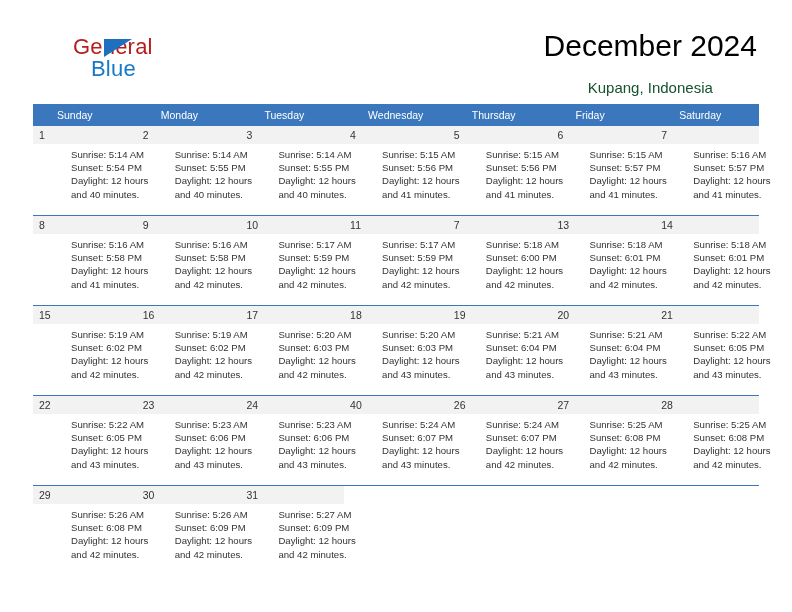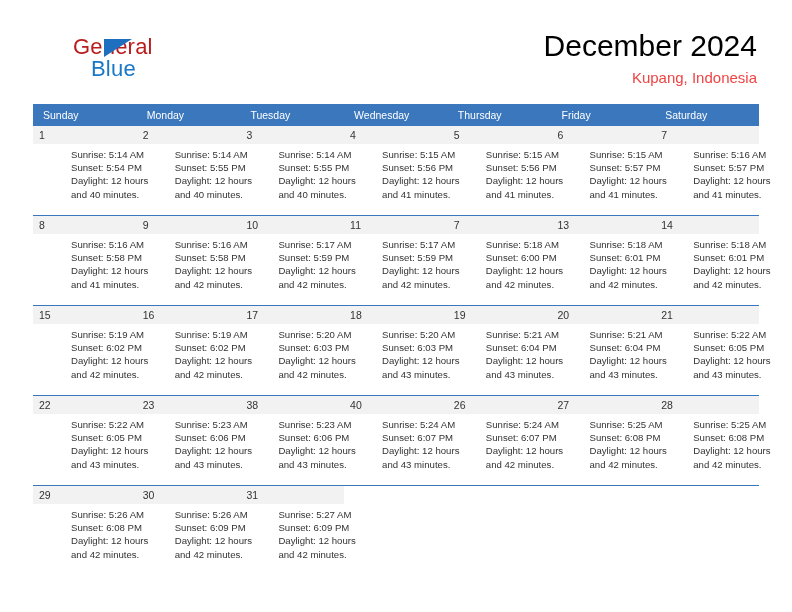--- a/index.html
+++ b/index.html
@@ -64,53 +64,53 @@
     font-size: 22px;
     letter-spacing: 0.2px;
     color: #1878c8;
     font-family: "Liberation Sans", sans-serif;
   }
 
   .title-block {
     position: absolute;
     right: 35px;
     top: 28px;
-    text-align: right;
+    text-align: center;
   }
   .cal-title {
     font-size: 30px;
     font-weight: normal;
     color: #000000;
     line-height: 36px;
     white-space: nowrap;
   }
   .cal-subtitle {
     font-size: 15px;
-    color: #ef4444;
+    color: #14532d;
     line-height: 20px;
-    margin-top: 4px;
+    margin-top: 14px;
     white-space: nowrap;
   }
 
   
   .calendar {
     position: absolute;
     left: 33px;
     top: 104px;
     width: 726px;
     border-collapse: collapse;
     table-layout: fixed;
   }
   .calendar th {
     background: #3b77bd;
     color: #ffffff;
     font-size: 10.5px;
     font-weight: normal;
     text-align: left;
-    padding: 5px 0 5px 10px;
+    padding: 5px 0 5px 24px;
     height: 11px;
     border: none;
   }
   .calendar td {
     vertical-align: top;
     padding: 0;
     border: none;
     width: 103.71px;
   }
 
@@ -437,21 +437,21 @@
               <div class="lines">
                 <div>Sunrise: 5:23 AM</div>
                 <div>Sunset: 6:06 PM</div>
                 <div>Daylight: 12 hours</div>
                 <div>and 43 minutes.</div>
               </div>
             </div>
           </td>
           <td>
             <div class="cell">
-              <div class="daynum">38</div>
+              <div class="daynum">24</div>
               <div class="lines">
                 <div>Sunrise: 5:23 AM</div>
                 <div>Sunset: 6:06 PM</div>
                 <div>Daylight: 12 hours</div>
                 <div>and 43 minutes.</div>
               </div>
             </div>
           </td>
           <td>
             <div class="cell">

